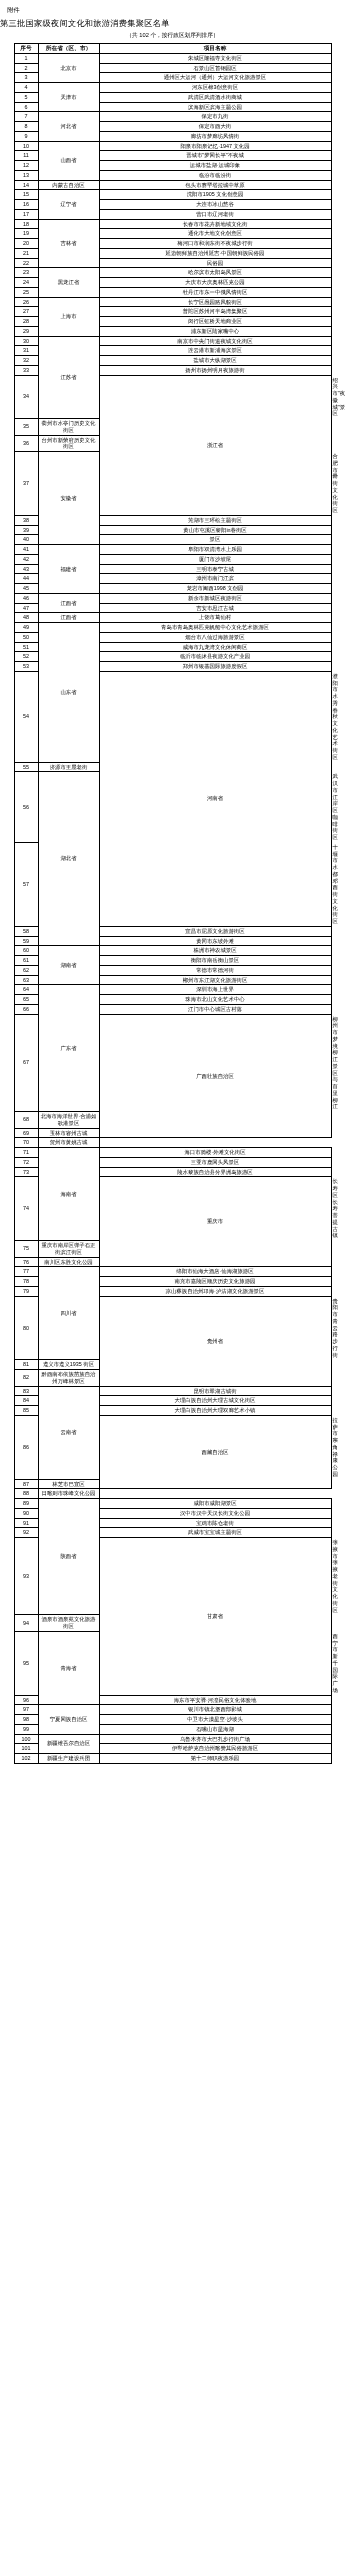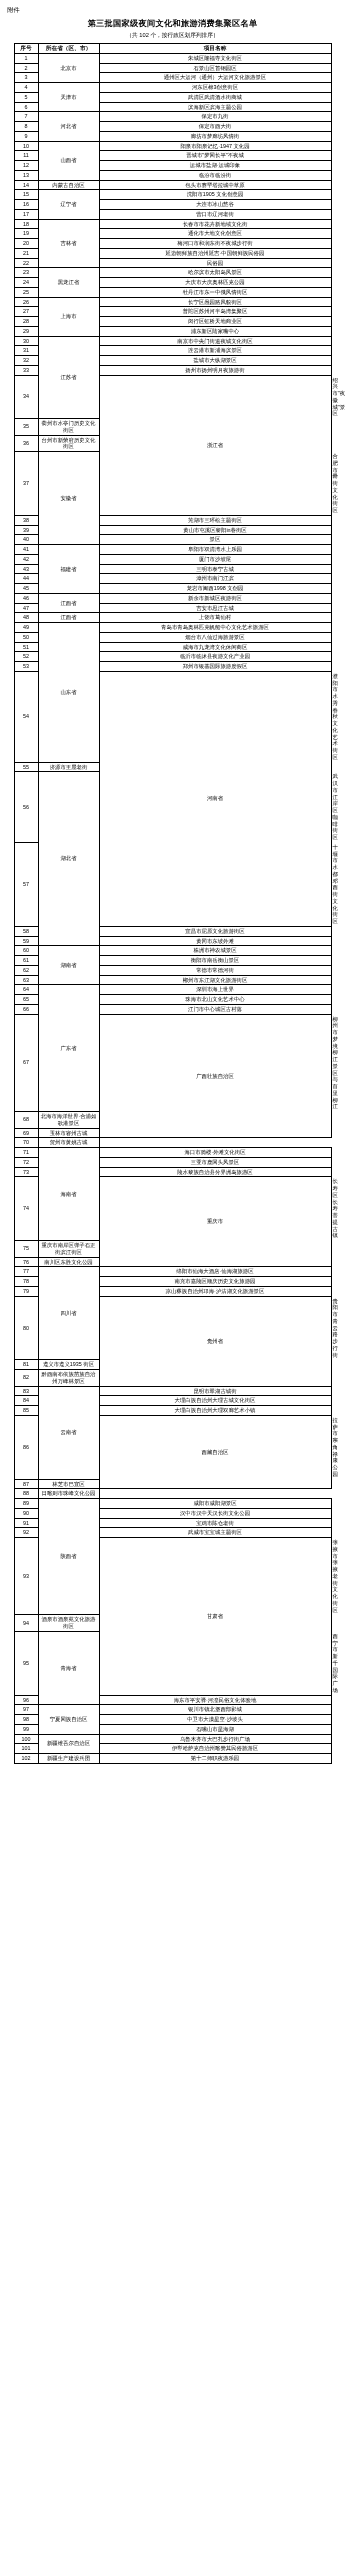--- a/index.html
+++ b/index.html
@@ -9,23 +9,22 @@
     color:#000;
     -webkit-font-smoothing:none;
   }
   .page{width:345px;padding:5.2px 0 10.3px 0;box-sizing:border-box;}
   .attach{
     font-size:6.2px;
     margin:1px 0 3.1px 7.2px;
     font-family:"Liberation Sans","DejaVu Sans",sans-serif;
   }
   .doc-title{
-    text-align:center;
     font-size:8.2px;
-    font-weight:bold;
+    font-weight:normal;
     letter-spacing:0.3px;
     margin:1px 0 2.1px 0;
     font-family:"Liberation Sans","DejaVu Sans",sans-serif;
   }
   .subtitle{
     text-align:center;
     font-size:5.7px;
     line-height:1.45;
     margin:0 0 3.1px 0;
     font-family:"Liberation Sans","DejaVu Sans",sans-serif;

